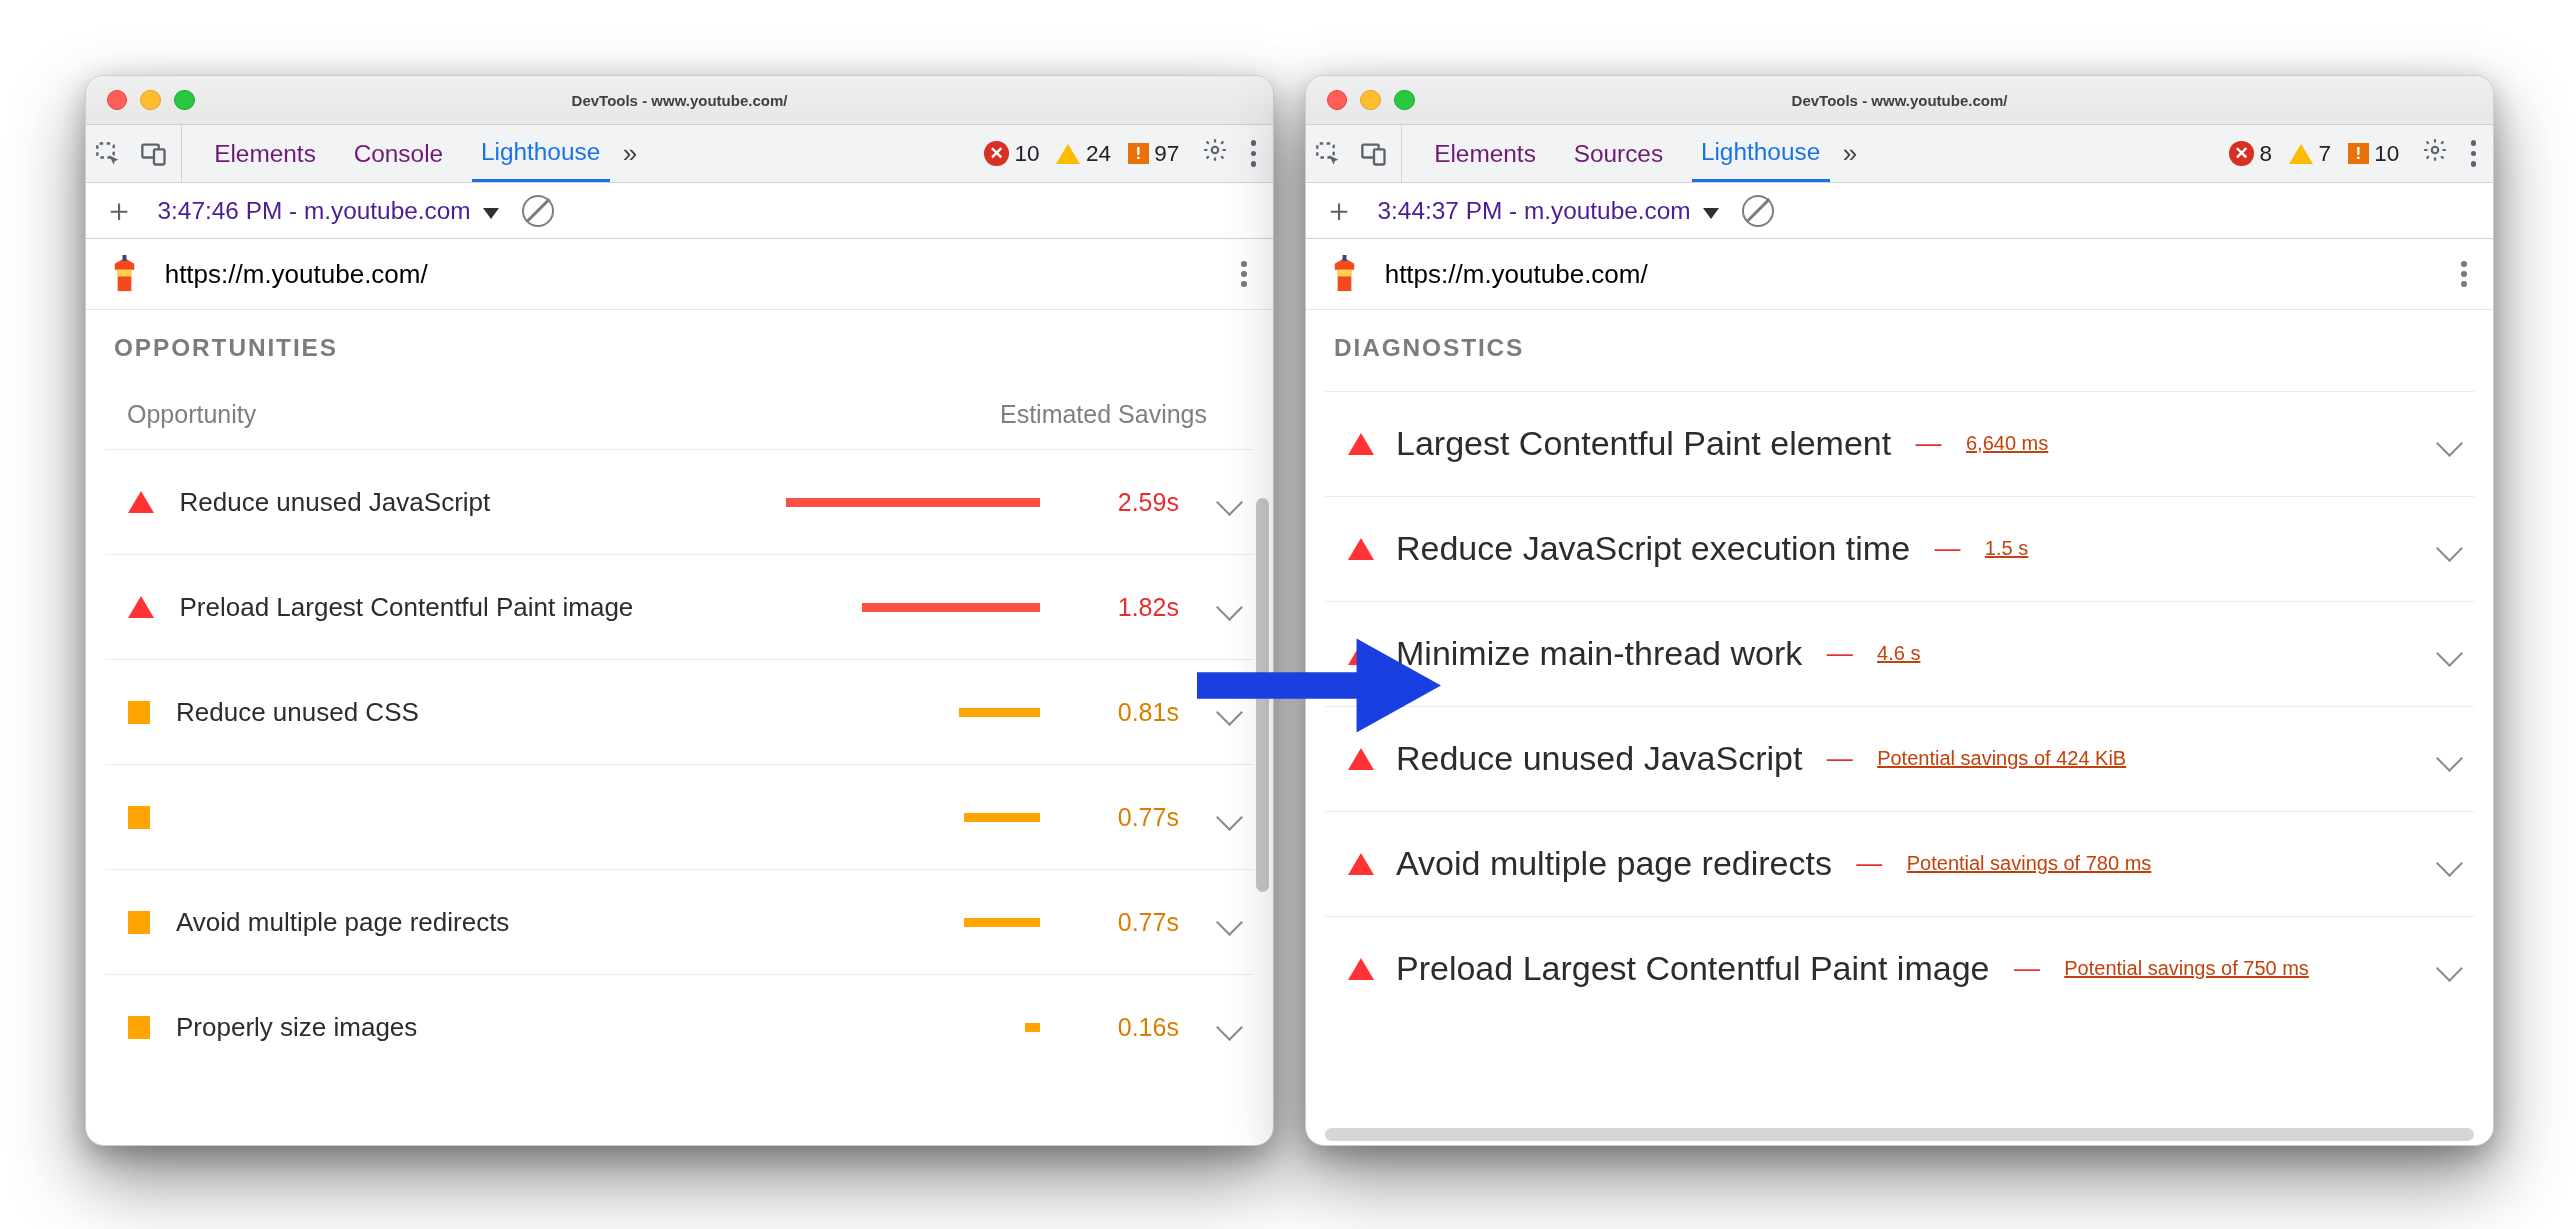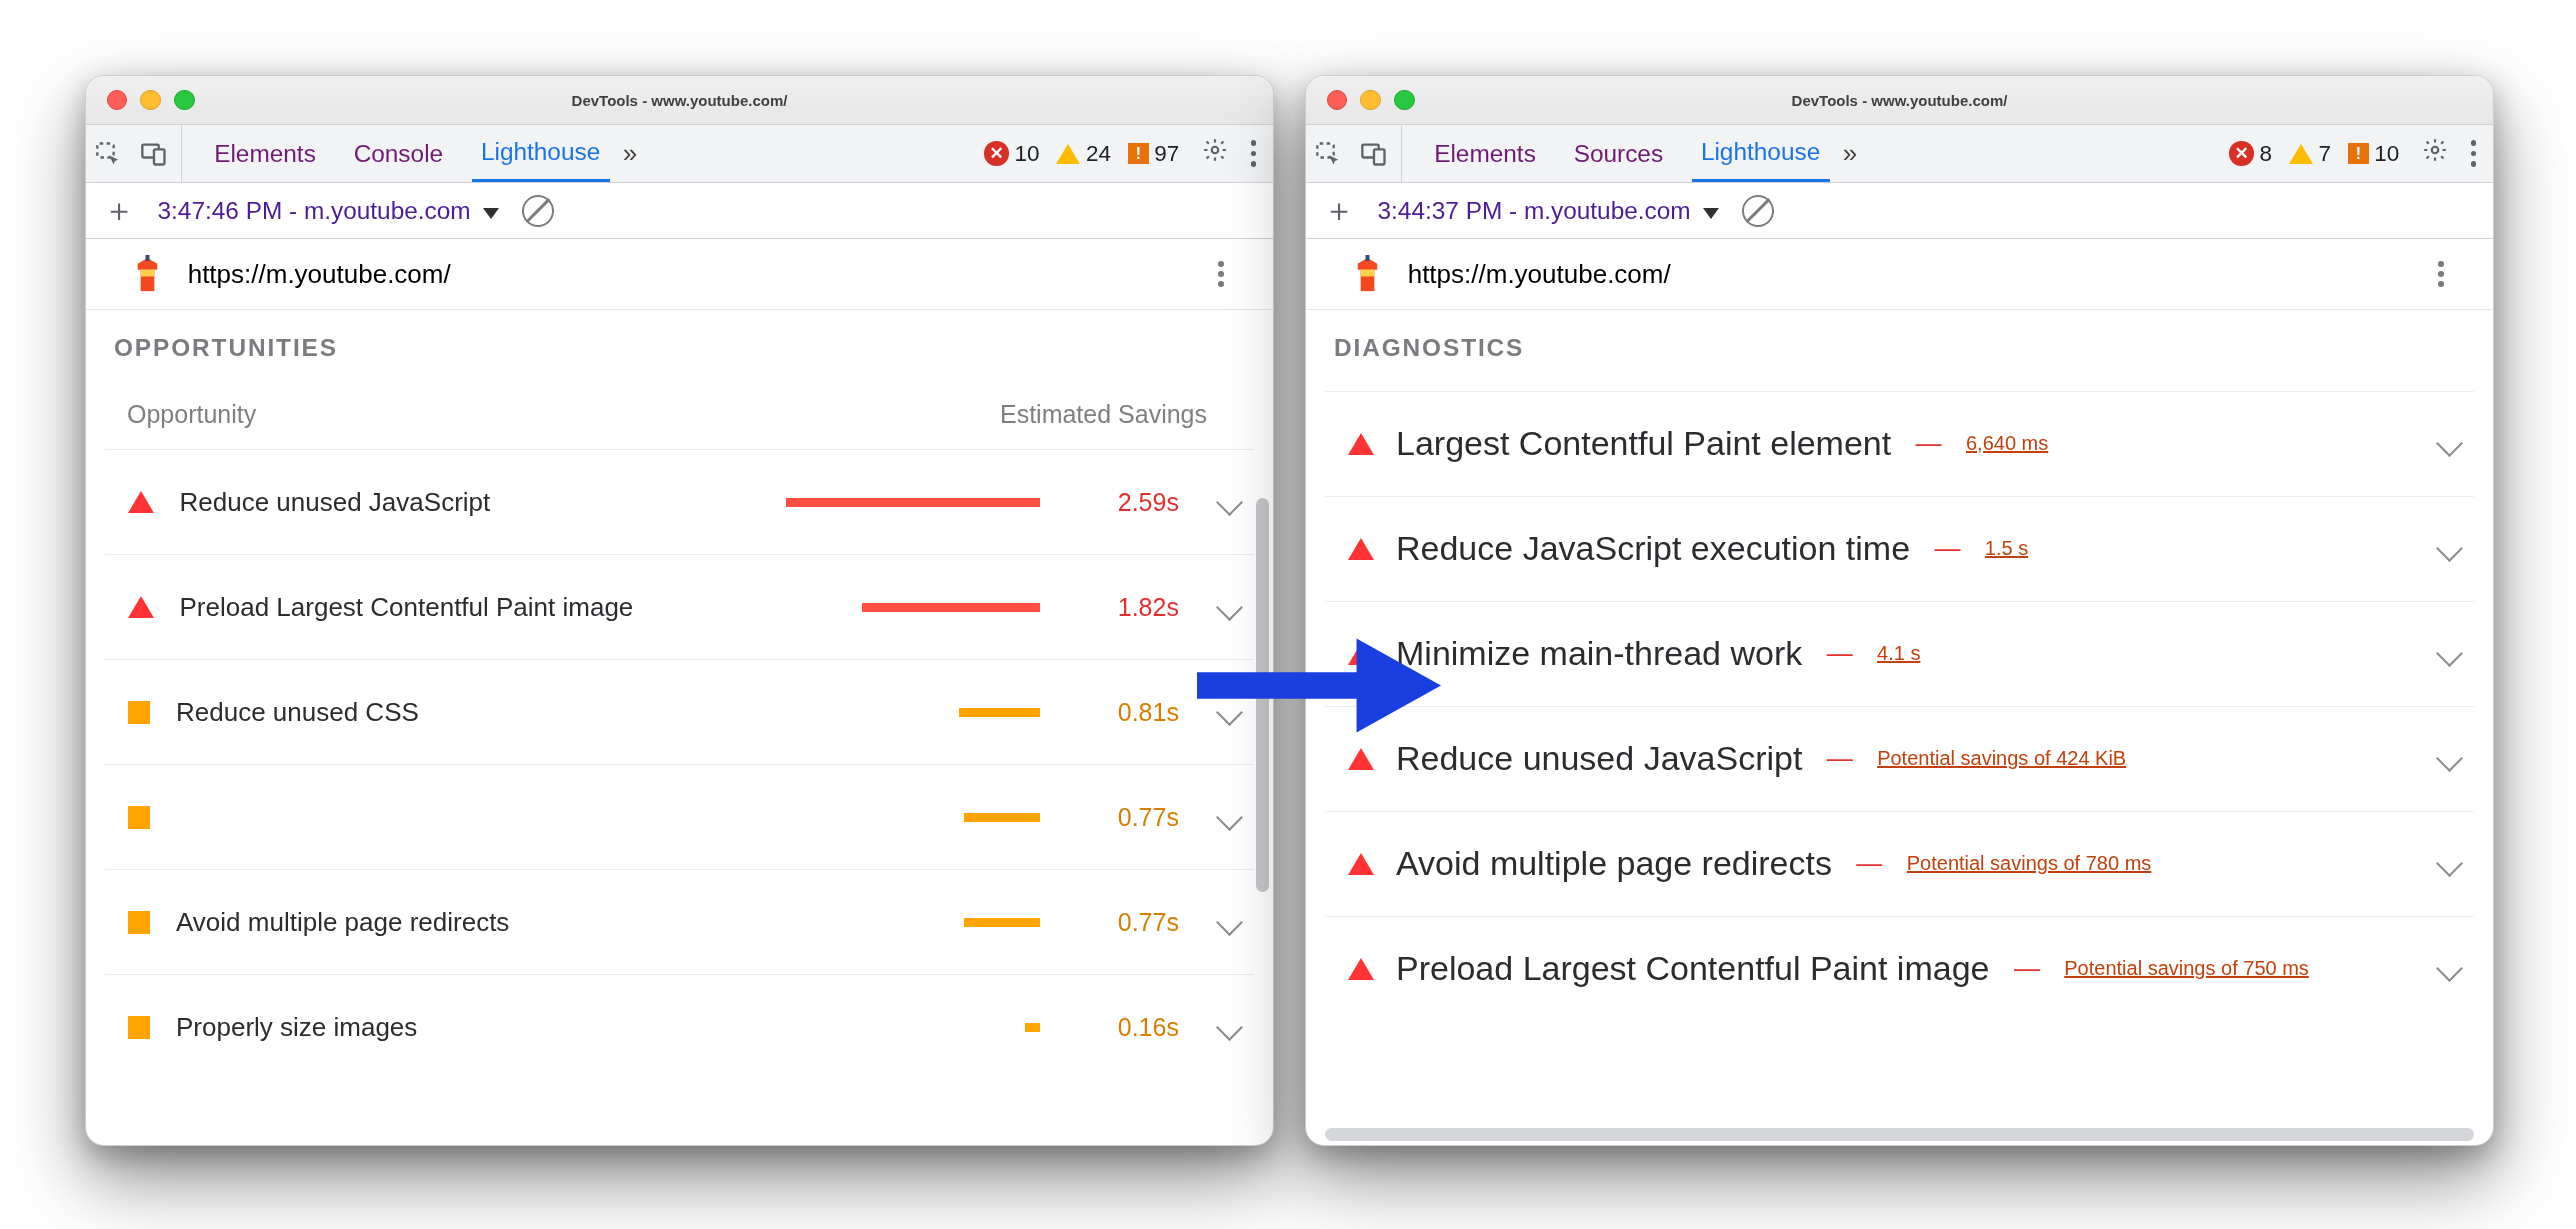--- a/index.html
+++ b/index.html
@@ -90,21 +90,21 @@
               border-left:8.5px solid transparent;border-right:8.5px solid transparent;border-top:11.3px solid #303030; }
   .clear-circ {
     width:32px;height:32px;border:2.8px solid #7b7c7e;border-radius:50%;
     display:flex;align-items:center;justify-content:center;position:relative;
   }
   .clear-circ::after{ content:""; width:32px; height:2.8px; background:#7b7c7e; transform:rotate(-45deg); position:absolute;}
 
   
   .lh-urlrow{
     height:71px; border-bottom:0.9px solid #e5e6e8;
-    display:flex; align-items:center; padding:0 42px; gap:20.7px;
+    display:flex; align-items:center; padding:0 19px; gap:20.7px;
     font-size:26px;
   }
   .lh-icon{
     width:39px;height:39px;position:relative;
   }
   .lh-icon svg{width:39px;height:39px;}
   .lh-menu .kebab-dots span{background:#7b7c7e;}
 
   
   .report{ flex:1; overflow:hidden; padding: 0; position:relative; }
@@ -435,21 +435,21 @@
             <div class="diag-title">Reduce JavaScript execution time</div>
             <div class="dash">—</div>
             <div class="diag-val">1.5 s</div>
             <div class="diag-fill"></div>
             <div class="chev"></div>
           </div>
           <div class="diag">
             <div class="sev-tri"></div>
             <div class="diag-title">Minimize main-thread work</div>
             <div class="dash">—</div>
-            <div class="diag-val">4.1 s</div>
+            <div class="diag-val">4.6 s</div>
             <div class="diag-fill"></div>
             <div class="chev"></div>
           </div>
           <div class="diag">
             <div class="sev-tri"></div>
             <div class="diag-title">Reduce unused JavaScript</div>
             <div class="dash">—</div>
             <div class="diag-val">Potential savings of 424 KiB</div>
             <div class="diag-fill"></div>
             <div class="chev"></div>

